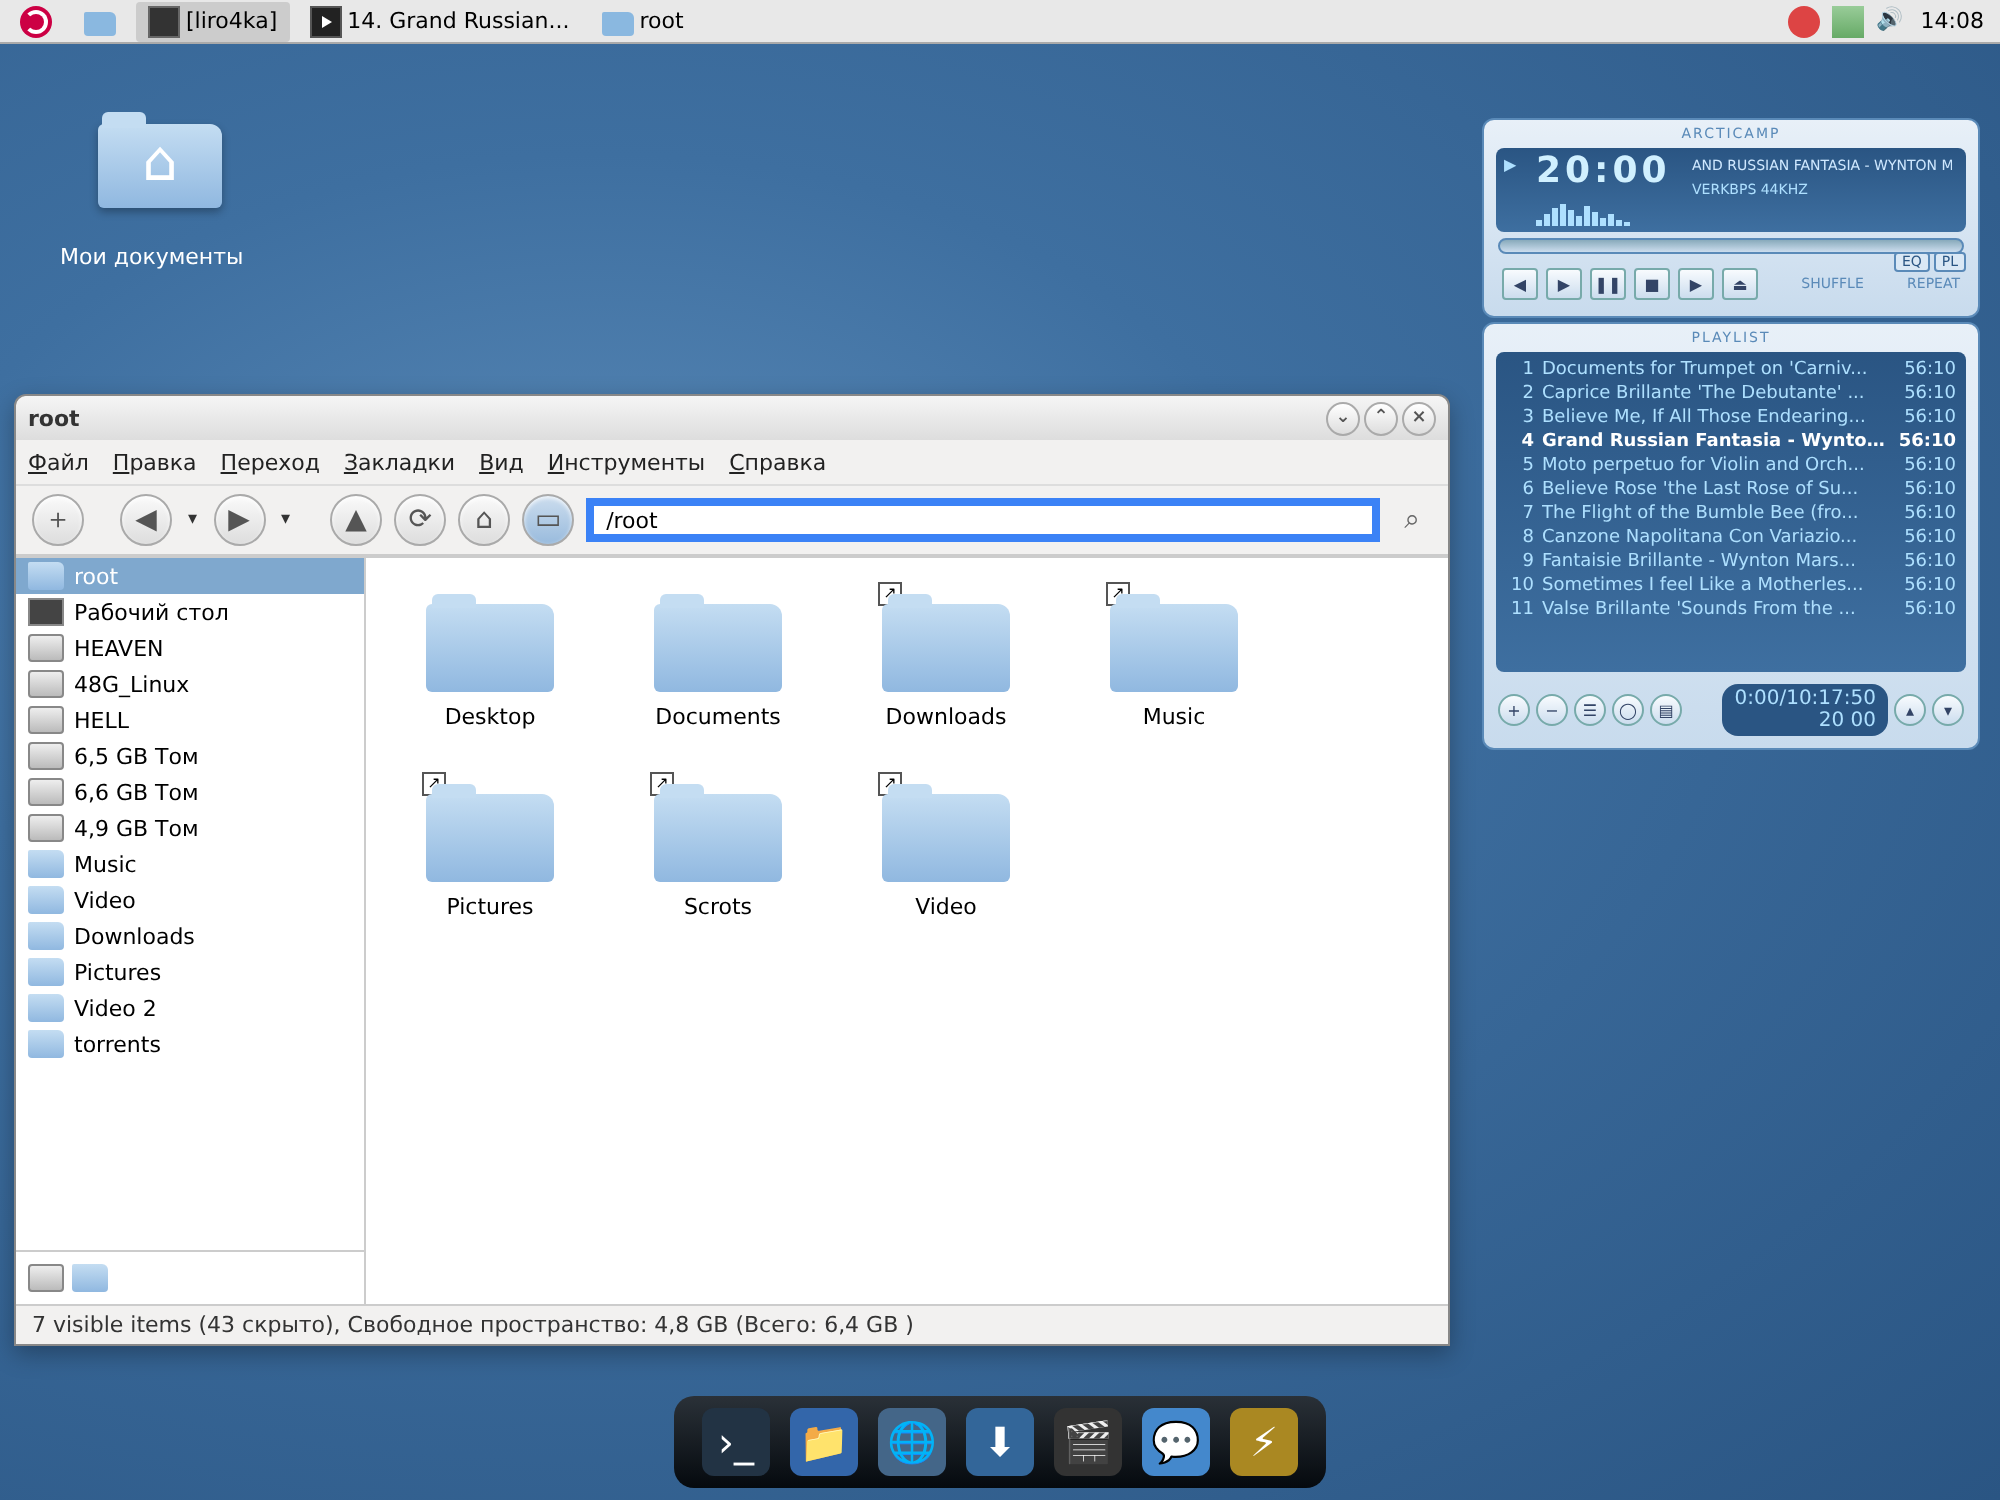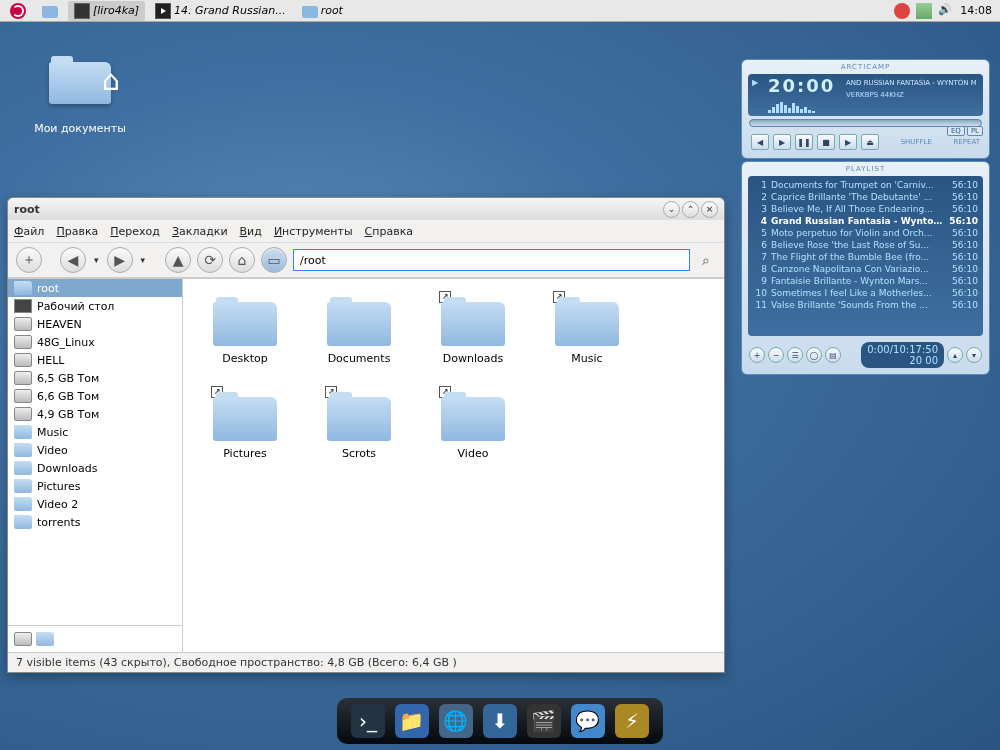--- a/index.html
+++ b/index.html
@@ -1,53 +1,53 @@
 <!DOCTYPE html>
 <html><head>
 <meta charset="utf-8">
 <style>
 * { margin:0; padding:0; box-sizing:border-box; font-family: "DejaVu Sans", sans-serif; }
 body { width:1000px; height:750px; overflow:hidden; background: radial-gradient(ellipse at 30% 40%, #5a8ab8 0%, #3e6fa0 35%, #2a5583 100%); position:relative; }
 
 
 .top-panel { position:absolute; top:0; left:0; right:0; height:22px; background:#e8e8e8; border-bottom:1px solid #aaa; display:flex; align-items:center; font-size:11px; }
 .panel-left { display:flex; align-items:center; gap:4px; padding-left:4px; }
-.panel-item { display:flex; align-items:center; gap:3px; padding:2px 6px;font-style:italic; }
+.panel-item { display:flex; align-items:center; gap:3px; padding:2px 6px; }
 .panel-item.active { background:#ccc; border-radius:2px; }
 .debian-logo { width:16px; height:16px; background:#cc0044; border-radius:50%; position:relative; }
 .debian-logo::after { content:""; position:absolute; width:8px; height:8px; border:2px solid white; border-radius:50%; border-left-color:transparent; top:2px; left:2px; }
 .icon-box { width:16px; height:16px; display:inline-block; }
 .icon-terminal { background:#333; border:1px solid #666; }
 .icon-media { background:#222; border:1px solid #555; position:relative; }
 .icon-media::after { content:""; position:absolute; width:0; height:0; border-left:5px solid #fff; border-top:3px solid transparent; border-bottom:3px solid transparent; top:4px; left:5px; }
 .icon-folder-small { width:16px; height:12px; background:#8ab8e0; border-radius:1px 3px 2px 2px; margin-top:2px; }
 .panel-right { margin-left:auto; display:flex; align-items:center; gap:6px; padding-right:8px; }
 .tray-icon { width:16px; height:16px; }
 
 
-.desktop-icon { position:absolute; top:50px; left:30px; width:100px; text-align:center; color:white; font-size:11px; }
+.desktop-icon { position:absolute; top:50px; left:30px; width:100px; color:white; font-size:11px; }
 .desktop-icon .folder-bg { width:70px; height:55px; margin:0 auto 5px; position:relative; }
 .home-folder { width:62px; height:42px; background:linear-gradient(#c4ddf2,#90b8e0); border-radius:3px 6px 3px 3px; margin:12px auto 0; position:relative; box-shadow:0 2px 4px rgba(0,0,0,.3); }
 .home-folder::before { content:""; position:absolute; width:22px; height:8px; background:#c4ddf2; top:-6px; left:2px; border-radius:3px 3px 0 0; }
 .home-folder::after { content:"⌂"; position:absolute; font-size:28px; color:white; width:100%; text-align:center; top:2px; }
 
 
 .fm-window { position:absolute; top:197px; left:7px; width:718px; height:476px; background:#f2f1f0; border:1px solid #888; border-radius:6px 6px 0 0; box-shadow:0 4px 12px rgba(0,0,0,.3); display:flex; flex-direction:column; }
 .titlebar { height:22px; background:linear-gradient(#f5f5f5,#ddd); border-radius:6px 6px 0 0; display:flex; align-items:center; padding:0 6px; font-size:11px; font-weight:bold; color:#333; }
 .titlebar-title { flex:1; }
 .title-buttons { display:flex; gap:2px; }
 .title-btn { width:17px; height:17px; border-radius:50%; background:linear-gradient(#fff,#ddd); border:1px solid #aaa; font-size:9px; text-align:center; line-height:15px; color:#555; cursor:pointer; }
 .menubar { height:22px; display:flex; align-items:center; padding:0 6px; font-size:11px; gap:12px; color:#222; }
 .menubar span { cursor:pointer; }
 .menubar span u { text-decoration:underline; }
 .toolbar { height:36px; display:flex; align-items:center; padding:0 8px; gap:6px; border-top:1px solid #ddd; border-bottom:1px solid #ccc; }
 .tool-btn { width:26px; height:26px; border-radius:50%; background:linear-gradient(#fafafa,#ddd); border:1px solid #aaa; display:flex; align-items:center; justify-content:center; font-size:14px; color:#555; cursor:pointer; box-shadow:inset 0 1px 2px rgba(255,255,255,.8); }
 .tool-sep { width:6px; }
 .dropdown-arrow { font-size:9px; color:#333; padding:0 2px; cursor:pointer; }
-.path-input { flex:1; height:22px; border:1px solid #3b82f6; background:white; padding:0 6px; font-size:11px; }
+.path-input { flex:1; height:22px; border:4px solid #3b82f6; background:white; padding:0 6px; font-size:11px; }
 .warning-bar { background:#4a7499; color:white; text-align:center; font-size:11px; padding:3px; }
 .fm-body { flex:1; display:flex; overflow:hidden; border-top:1px solid #ccc; }
 .sidebar { width:175px; background:white; border-right:1px solid #ccc; overflow-y:auto; display:flex; flex-direction:column; }
 .side-list { flex:1; }
 .side-item { display:flex; align-items:center; gap:5px; padding:2px 6px; font-size:11px; cursor:pointer; }
 .side-item.selected { background:#7fa8ce; color:white; }
 .side-icon { width:18px; height:14px; }
 .sficon-home { background:linear-gradient(#c4ddf2,#90b8e0); border-radius:1px 3px 2px 2px; position:relative; }
 .sficon-desktop { background:#444; border:1px solid #888; }
 .sficon-drive { background:linear-gradient(#eee,#bbb); border:1px solid #888; border-radius:2px; }

